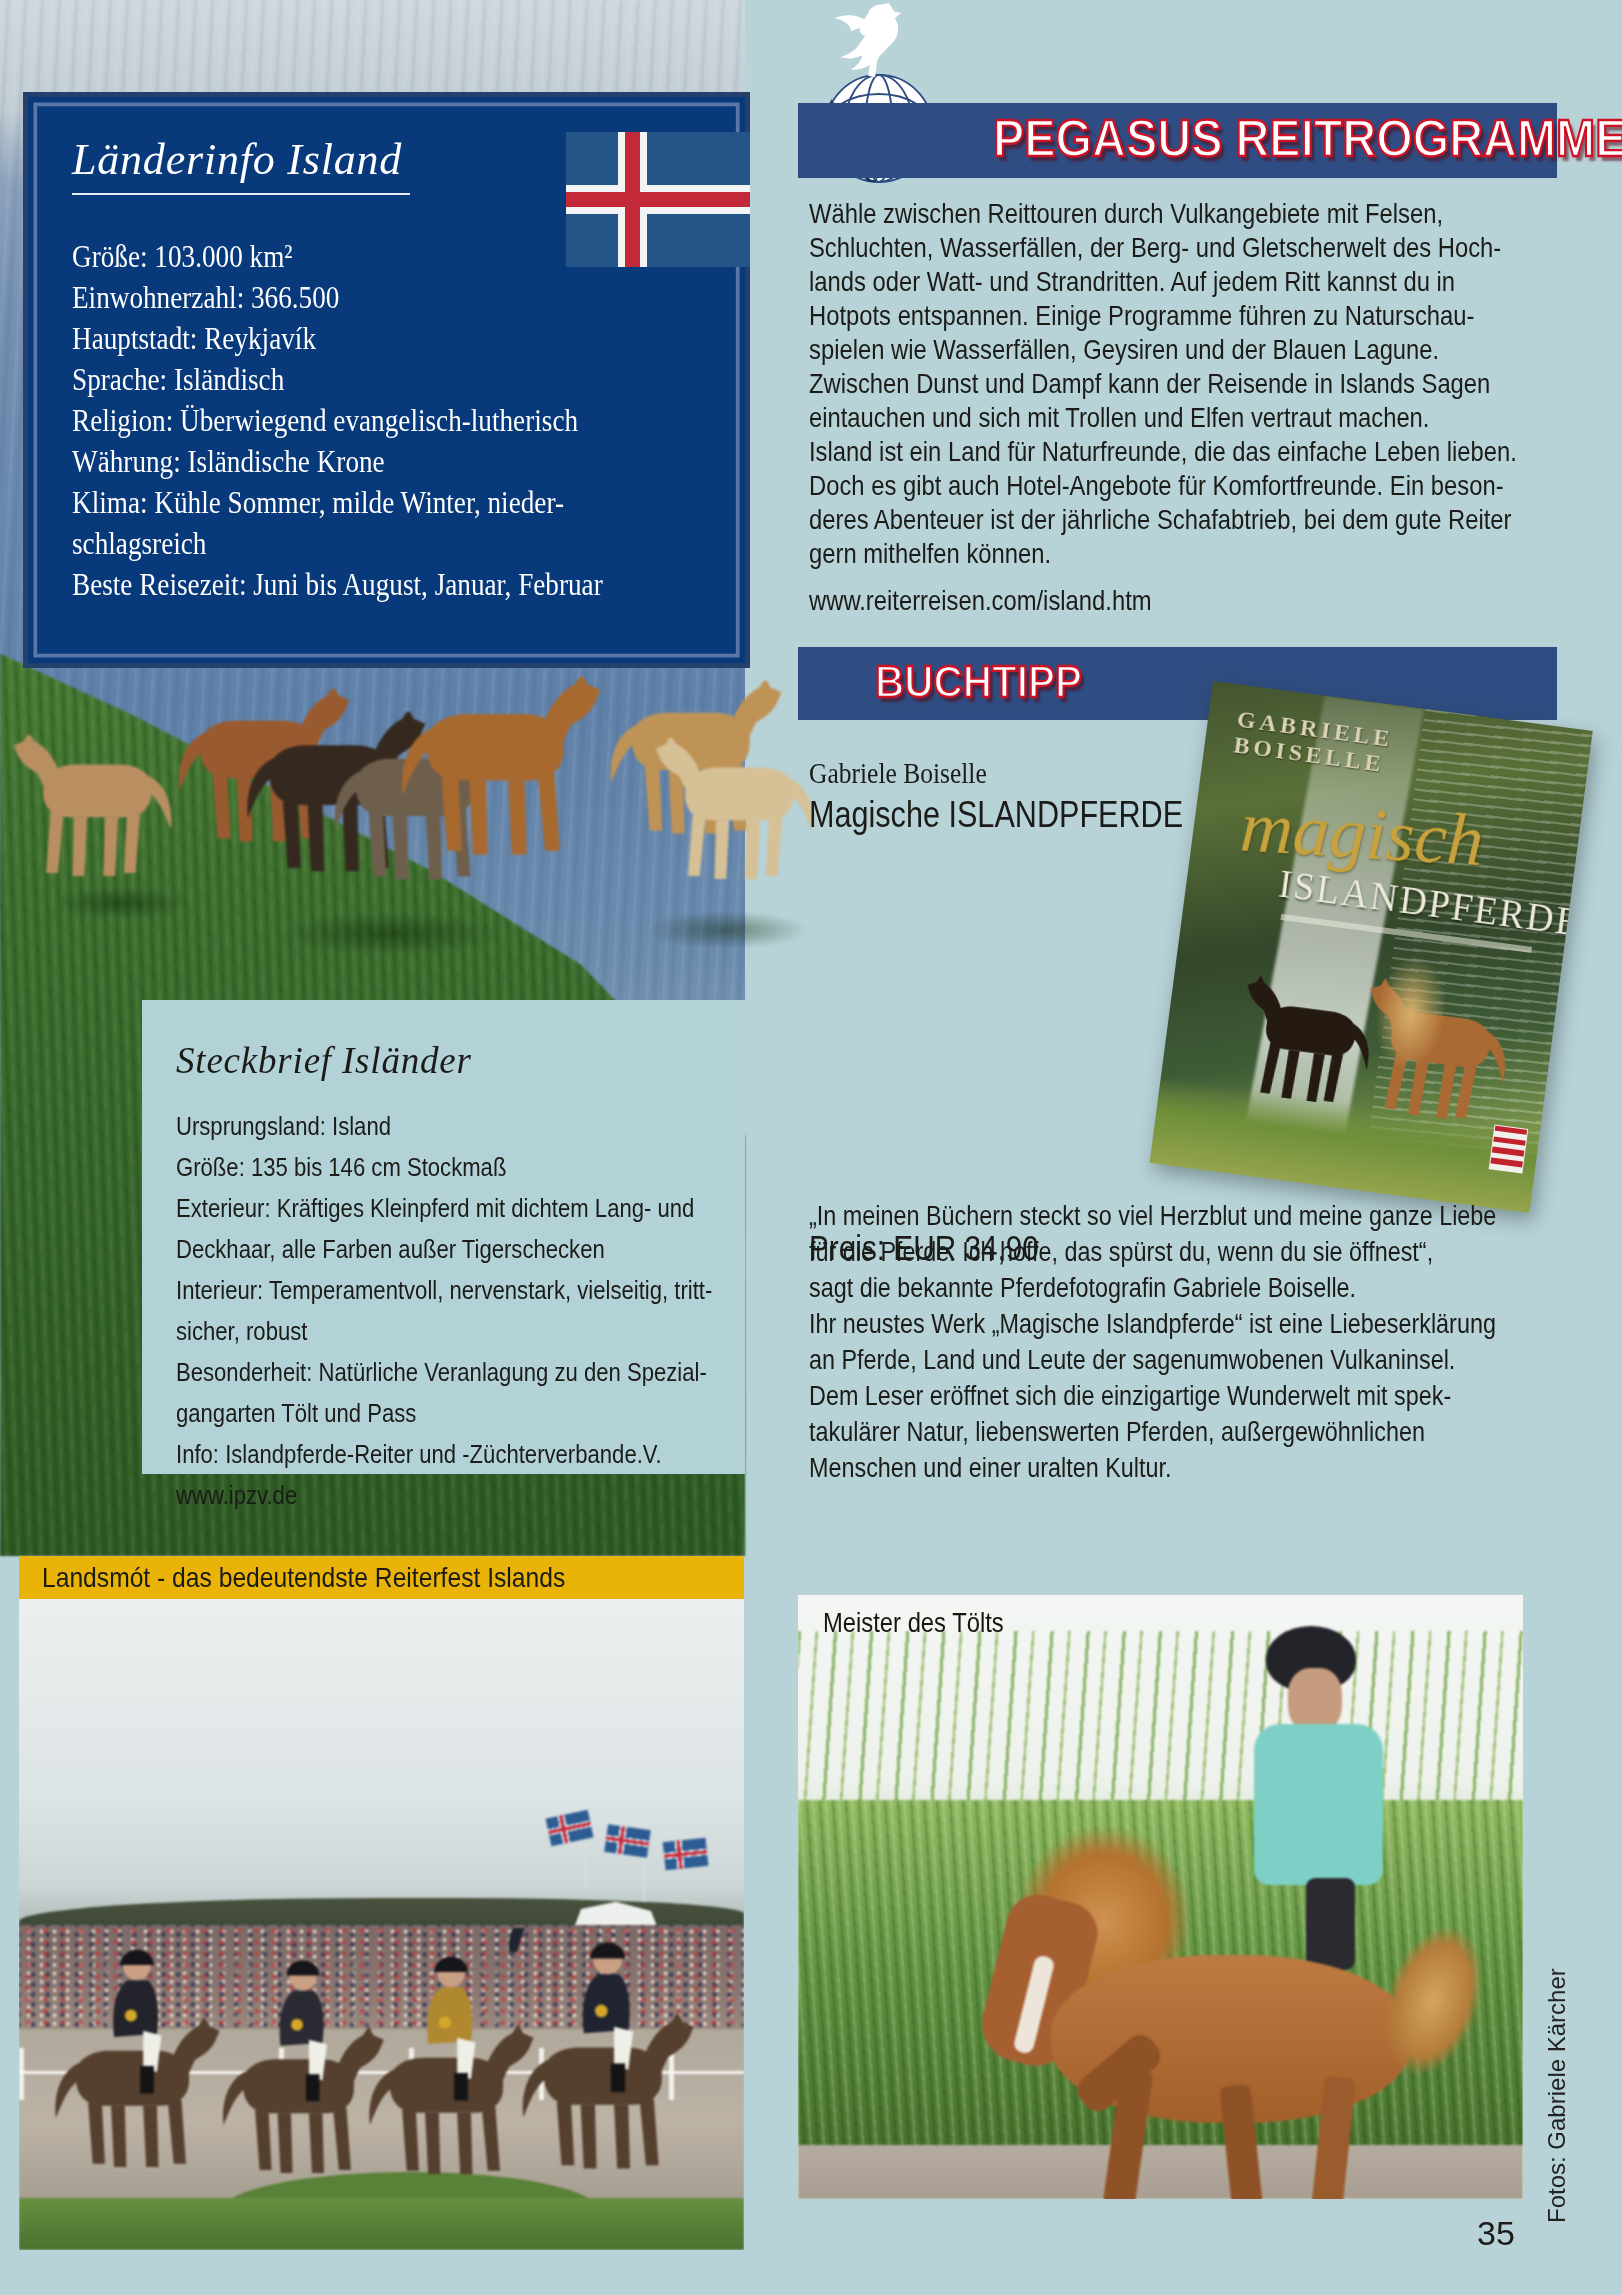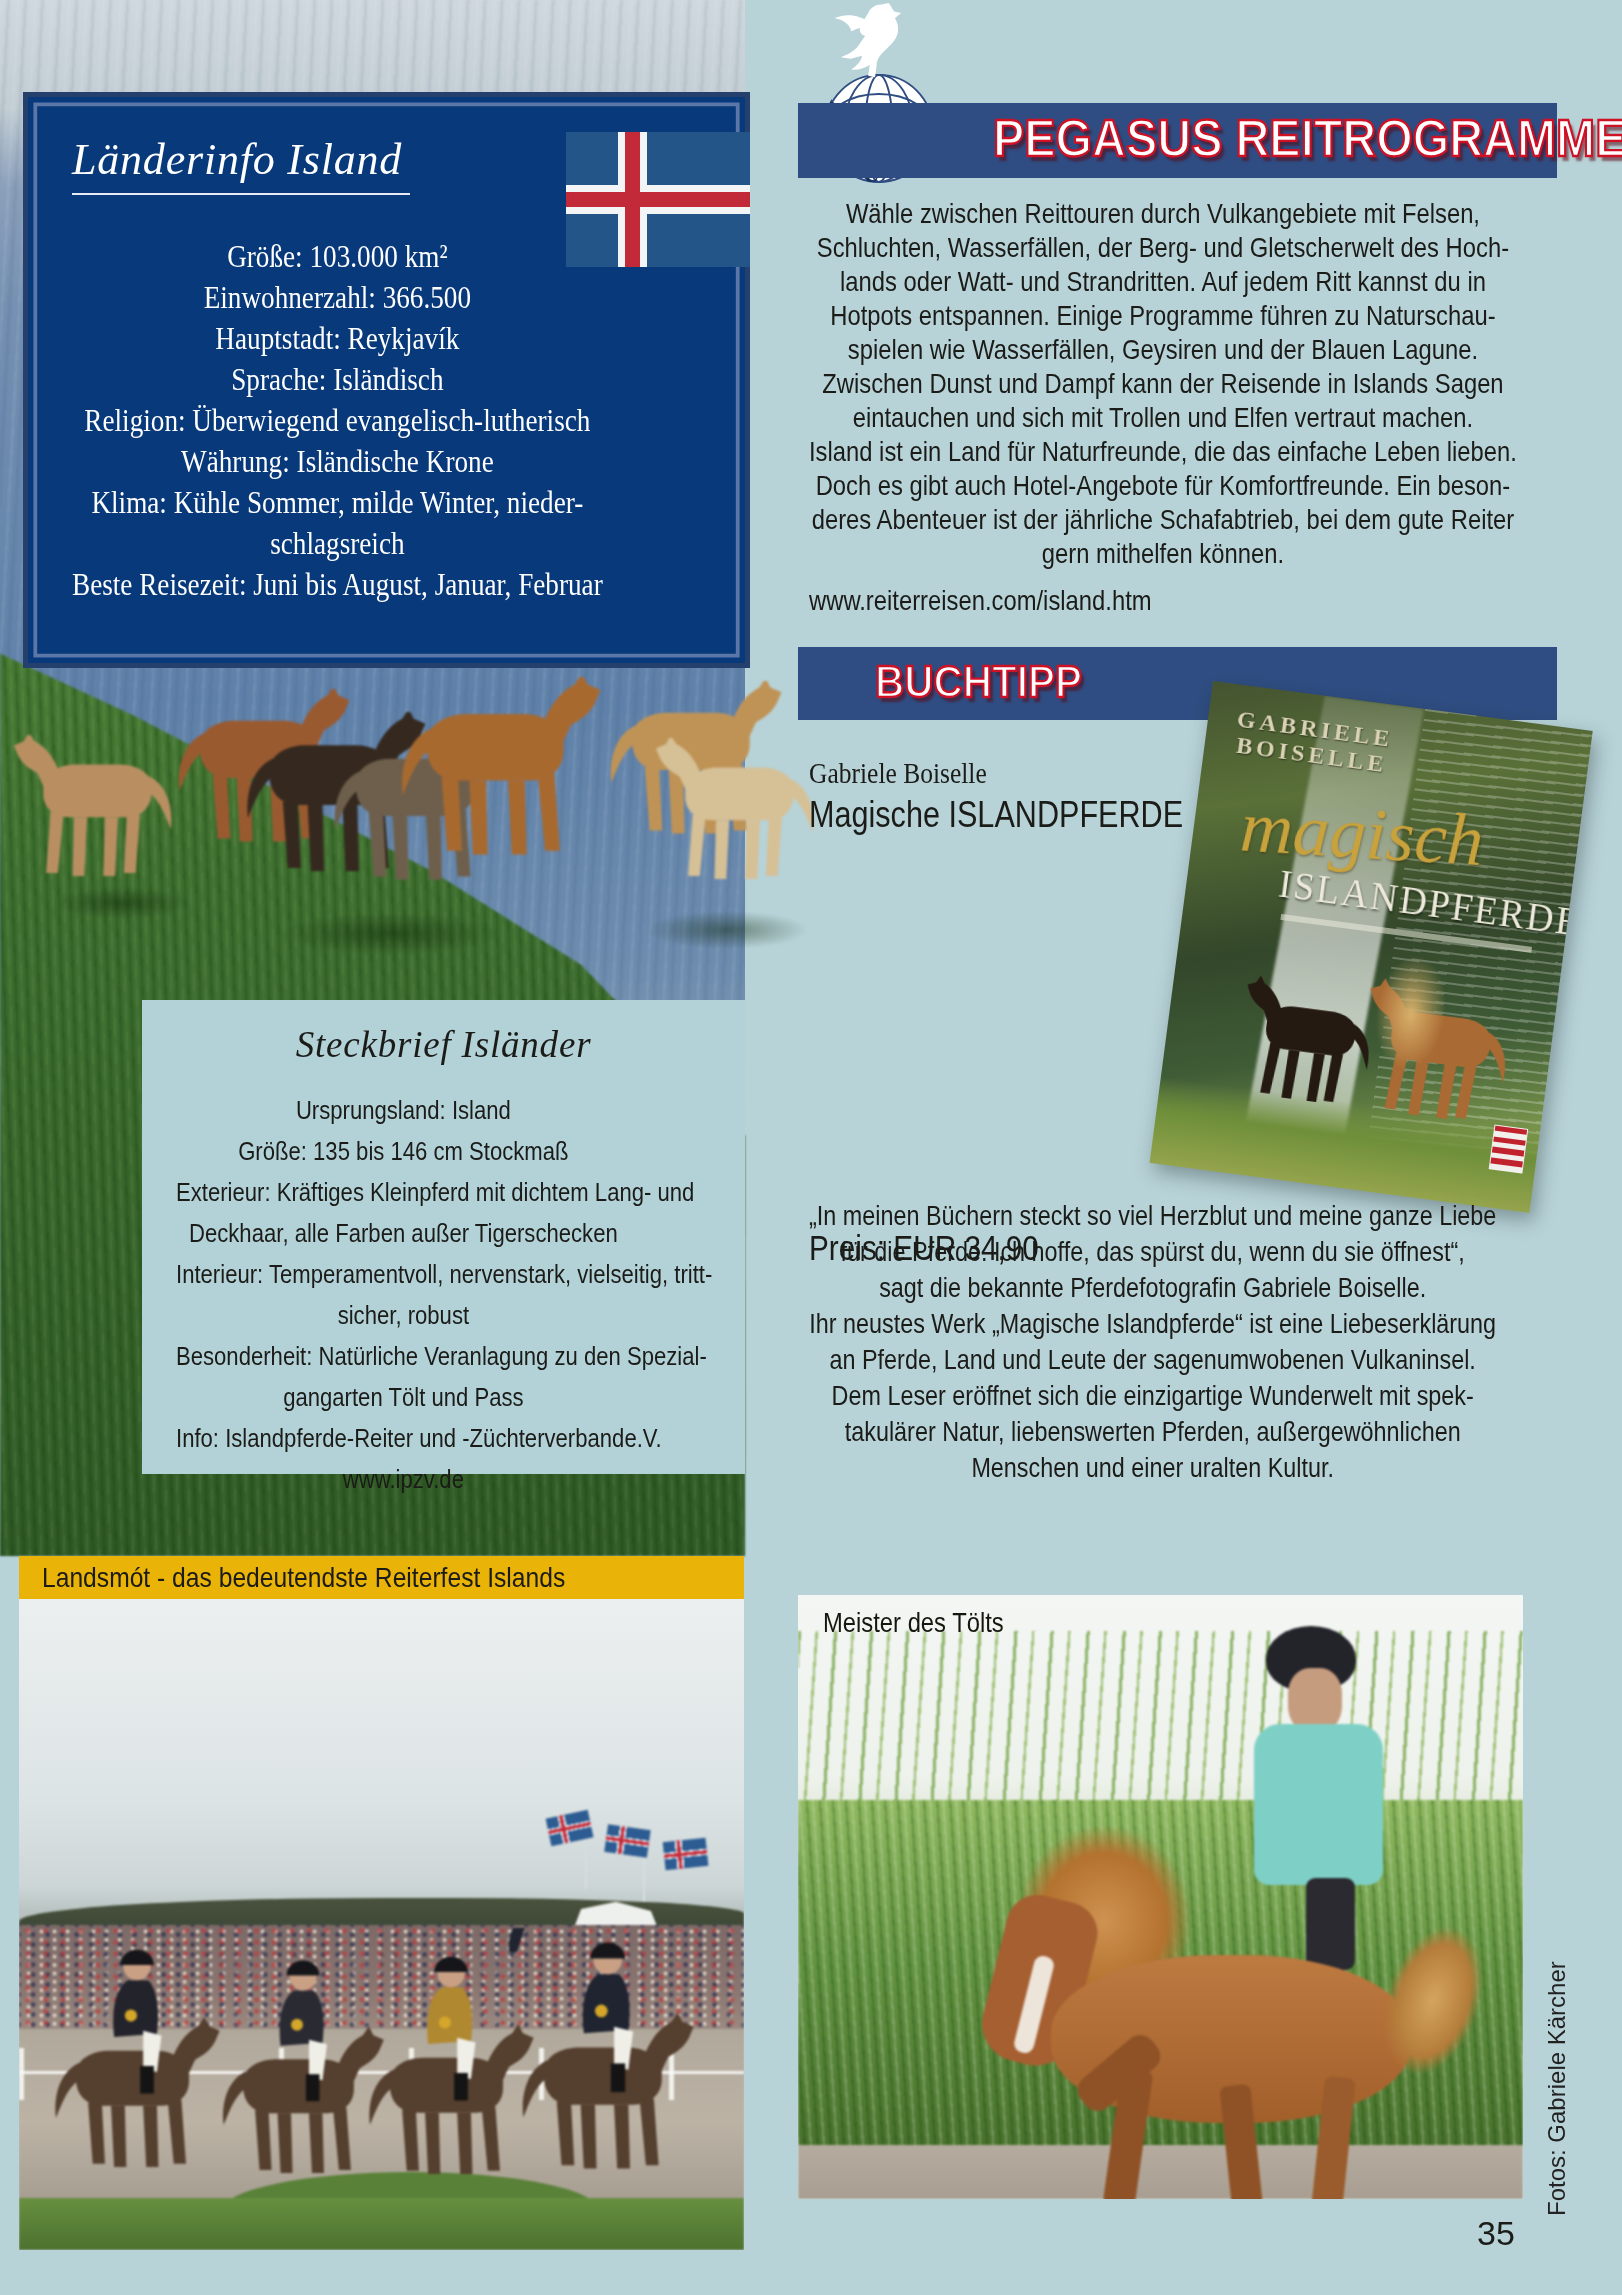--- a/index.html
+++ b/index.html
@@ -1,17 +1,17 @@
 <!DOCTYPE html>
 <html style="font-size:12.2px"><head>
 <meta charset="utf-8">
 <style>
   html,body{margin:0;padding:0;background:#8fa6ab;}
   .page{position:relative;width:1623px;height:2295px;background:#b7d3d8;overflow:hidden;
-        font-family:"Liberation Sans",sans-serif;color:#1b1b18;text-align:center;}
+        font-family:"Liberation Sans",sans-serif;color:#1b1b18;}
   .abs{position:absolute;}
   .noselect{user-select:none;}
   .cond{display:block;transform:scaleX(.85);transform-origin:0 0;white-space:nowrap;}
 
   
   .photo1{left:0;top:0;width:745px;height:1556px;background:linear-gradient(180deg,#cfd8dd 0%,#c2cdd4 7%,#8ba0bb 12%,#7490b2 20%,#5f81a9 45%,#6d8cae 62%,#8ea6bd 78%,#9db1c2 100%);}
   .photo1 .cliff-tex{position:absolute;inset:0;background:repeating-linear-gradient(93deg,rgba(255,255,255,.10) 0 2.3px,rgba(0,0,0,0) 2.3px 6.9px,rgba(20,40,70,.08) 6.9px 10px,rgba(0,0,0,0) 10px 17px);}
   .photo1 .grass{position:absolute;inset:0;background:linear-gradient(180deg,#79a854 0%,#558b38 18%,#3f7030 55%,#2f5a25 100%);
      clip-path:polygon(0 42%,18% 46%,38% 51%,58% 56%,78% 62%,100% 73%,100% 100%,0 100%);}
   .photo1 .grass-tex{position:absolute;inset:0;background:repeating-linear-gradient(88deg,rgba(10,50,5,.28) 0 2.3px,rgba(0,0,0,0) 2.3px 6.1px,rgba(220,240,180,.12) 6.1px 7.7px,rgba(0,0,0,0) 7.7px 11.5px);
@@ -26,21 +26,21 @@
   .info-facts{position:absolute;left:44px;top:139px;font-family:"Liberation Serif",serif;font-size:32px;line-height:41px;}
   .flag{left:566px;top:132px;width:184px;height:135px;
     background:
       linear-gradient(90deg,rgba(0,0,0,0) 32%,#c22a39 32%,#c22a39 40%,rgba(0,0,0,0) 40%),
       linear-gradient(rgba(0,0,0,0) 44.4%,#c22a39 44.4%,#c22a39 55.6%,rgba(0,0,0,0) 55.6%),
       linear-gradient(90deg,rgba(0,0,0,0) 28%,#f2f4f6 28%,#f2f4f6 44%,rgba(0,0,0,0) 44%),
       linear-gradient(rgba(0,0,0,0) 38.9%,#f2f4f6 38.9%,#f2f4f6 61.1%,rgba(0,0,0,0) 61.1%),
       #235588;}
 
   
-  .steckbrief{left:142px;top:1000px;width:603px;height:474px;background:#b3d2d8;box-sizing:border-box;padding:23px 34px;}
+  .steckbrief{left:142px;top:1000px;width:603px;height:474px;background:#b3d2d8;box-sizing:border-box;padding:39px 34px;}
   .steck-title{font-family:"Liberation Serif",serif;font-style:italic;font-size:37px;letter-spacing:0.8px;}
   .steck-lines{margin-top:24px;font-size:26px;line-height:41px;}
 
   
   .caption-strip{left:19px;top:1556px;width:725px;height:44px;background:#eab308;display:flex;align-items:center;}
   .caption-strip span{margin-left:23px;font-size:28px;transform:scaleX(.88);transform-origin:0 50%;white-space:nowrap;}
   .landsmot{left:19px;top:1599px;width:725px;height:651px;background:linear-gradient(180deg,#eceff0 0%,#dde4e5 30%,#cdd6d7 44%,#b9c4c2 48%);overflow:hidden;}
   .lm-hill{position:absolute;left:0;top:46%;width:100%;height:6%;background:linear-gradient(180deg,#49523d,#3a4534);border-radius:50% 40% 0 0/60% 40% 0 0;}
   .lm-tent{position:absolute;left:76%;top:46.5%;width:92px;height:37px;background:#eef0ee;clip-path:polygon(0 100%,12% 20%,50% 0,88% 25%,100% 100%);}
   .lm-crowd{position:absolute;left:0;top:50%;width:100%;height:16%;

